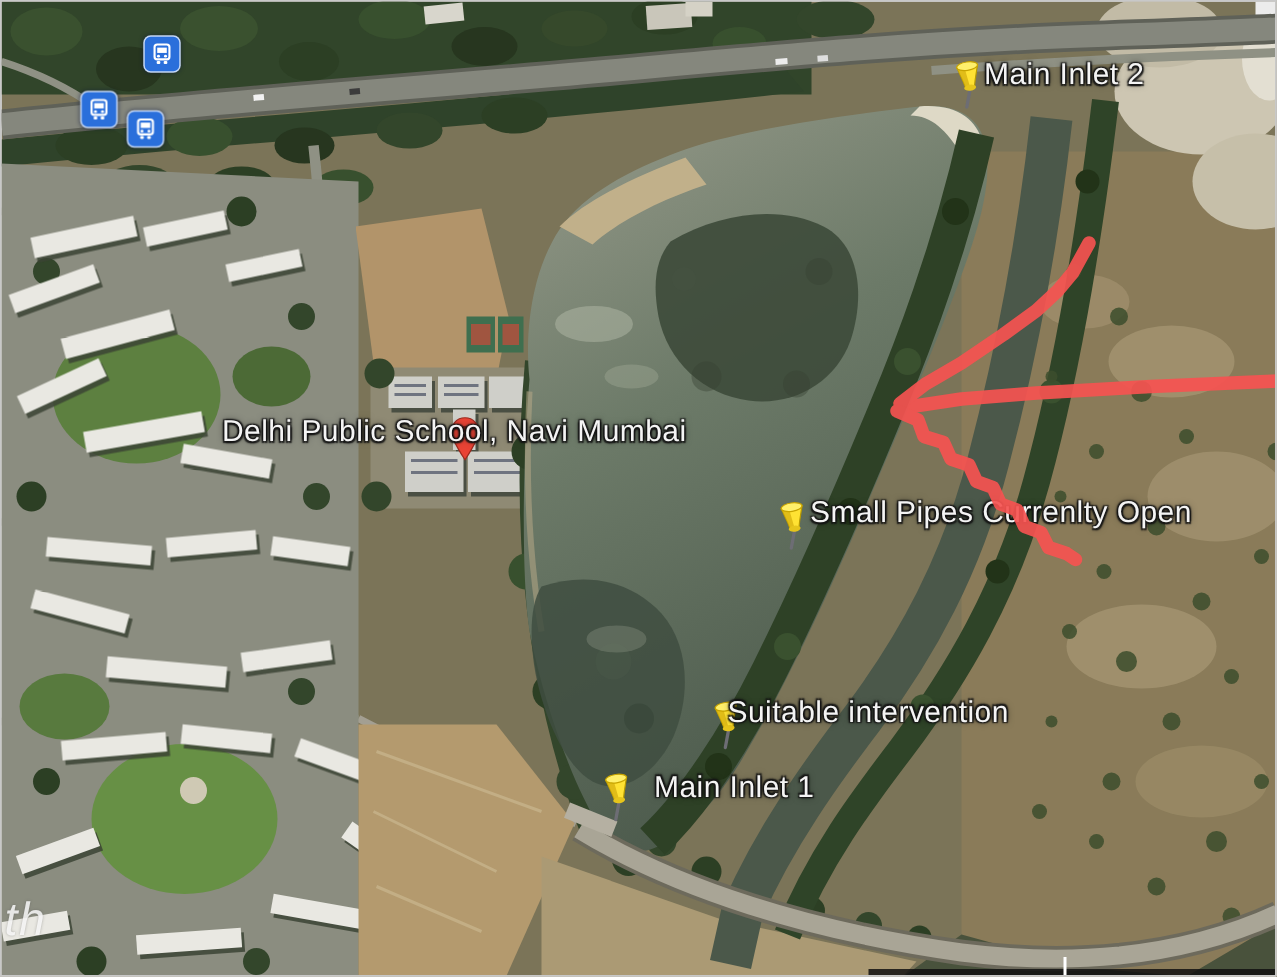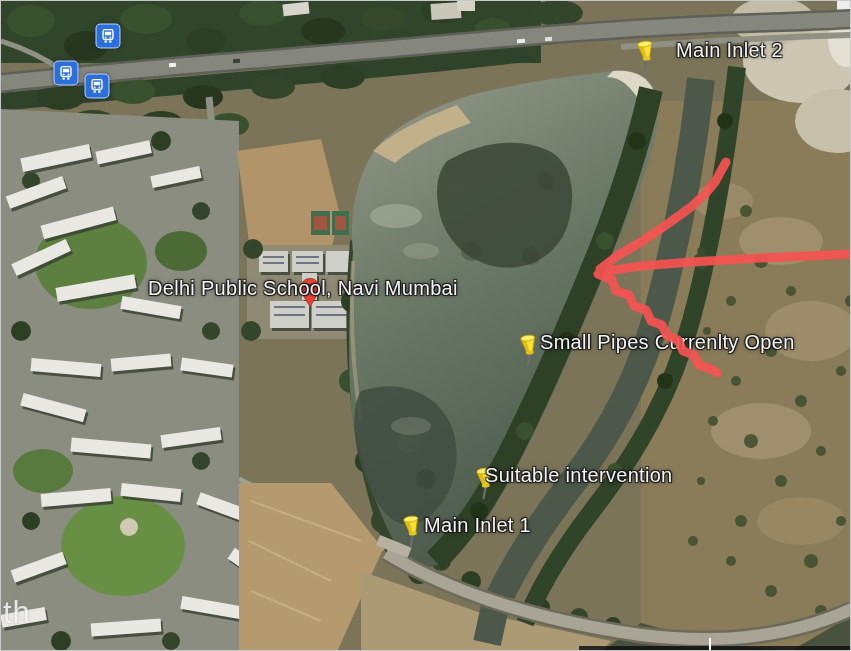--- a/index.html
+++ b/index.html
@@ -19,21 +19,21 @@
     text-shadow:-1px -1px 1px rgba(20,20,20,.95),1px -1px 1px rgba(20,20,20,.95),
                 -1px 1px 1px rgba(20,20,20,.95),1px 1px 1px rgba(20,20,20,.95),
                 0 0 5px rgba(0,0,0,.6);
   }
   .transit{position:absolute;z-index:4;width:23px;height:23px;transform:translate(-50%,-50%);
     border-radius:5px;border:1px solid rgba(235,242,255,.8);
     box-shadow:0 0 3px rgba(10,20,60,.5);display:flex;align-items:center;justify-content:center;}
   .watermark{
     position:absolute;left:2px;top:594px;z-index:7;
     font-size:31px;font-weight:500;color:rgba(255,255,255,.82);
-    text-shadow:0 0 2px rgba(80,80,80,.4);letter-spacing:1px;
+    text-shadow:0 0 2px rgba(80,80,80,.4);letter-spacing:1px;font-style:italic;
   }
   .bottom-bar{position:absolute;left:578px;top:645px;width:273px;height:6px;
     background:rgba(16,16,16,.85);z-index:9;}
   .scale-tick{position:absolute;left:708px;top:637px;width:2px;height:14px;
     background:#ffffff;z-index:10;}
 </style>
 </head>
 <body>
 
 <div class="stage">
@@ -329,21 +329,21 @@
 <div class="marker" style="left: 645px; top: 51px;">
       <svg class="pin-glyph" viewBox="0 0 26 34">
         <g transform="rotate(-8 13 14)">
           <path d="M13,20 L9,32" stroke="#6d6d74" stroke-width="2.2" stroke-linecap="round"></path>
           <path d="M6,5 L20,5 L17,15 L16,19 L10,19 L9,15 Z" fill="#ffe233" stroke="#b89a00" stroke-width="0.8"></path>
           <path d="M6,5 L9,15 L10,19 L13,19 L11,5 Z" fill="#d9b411" opacity=".8"></path>
           <ellipse cx="13" cy="5" rx="7" ry="2.8" fill="#fff06b" stroke="#c8a400" stroke-width="0.8"></ellipse>
           <ellipse cx="13" cy="19.5" rx="4" ry="2" fill="#e6c51b"></ellipse>
         </g>
       </svg>
-      <span class="map-label" style="left: 10px; top: -15px; margin-left: 20px;">Main Inlet 2</span>
+      <span class="map-label" style="left: 10px; top: -15px;">Main Inlet 2</span>
     </div>
     <div class="marker" style="left: 528px; top: 345px;">
       <svg class="pin-glyph" viewBox="0 0 26 34">
         <g transform="rotate(-8 13 14)">
           <path d="M13,20 L9,32" stroke="#6d6d74" stroke-width="2.2" stroke-linecap="round"></path>
           <path d="M6,5 L20,5 L17,15 L16,19 L10,19 L9,15 Z" fill="#ffe233" stroke="#b89a00" stroke-width="0.8"></path>
           <path d="M6,5 L9,15 L10,19 L13,19 L11,5 Z" fill="#d9b411" opacity=".8"></path>
           <ellipse cx="13" cy="5" rx="7" ry="2.8" fill="#fff06b" stroke="#c8a400" stroke-width="0.8"></ellipse>
           <ellipse cx="13" cy="19.5" rx="4" ry="2" fill="#e6c51b"></ellipse>
         </g>
@@ -365,21 +365,21 @@
     <div class="marker" style="left: 411px; top: 526px;">
       <svg class="pin-glyph" viewBox="0 0 26 34">
         <g transform="rotate(-8 13 14)">
           <path d="M13,20 L9,32" stroke="#6d6d74" stroke-width="2.2" stroke-linecap="round"></path>
           <path d="M6,5 L20,5 L17,15 L16,19 L10,19 L9,15 Z" fill="#ffe233" stroke="#b89a00" stroke-width="0.8"></path>
           <path d="M6,5 L9,15 L10,19 L13,19 L11,5 Z" fill="#d9b411" opacity=".8"></path>
           <ellipse cx="13" cy="5" rx="7" ry="2.8" fill="#fff06b" stroke="#c8a400" stroke-width="0.8"></ellipse>
           <ellipse cx="13" cy="19.5" rx="4" ry="2" fill="#e6c51b"></ellipse>
         </g>
       </svg>
-      <span class="map-label" style="left: 12px; top: -15px;">Main Inlet 1</span>
+      <span class="map-label" style="left: 24px; top: -15px;">Main Inlet 1</span>
     </div>
     <div class="marker" style="left: 309px; top: 292px;">
       <svg class="red-pin-glyph" viewBox="0 0 24 31">
         <path d="M12,1.5 C6.2,1.5 3,6 3,10.8 C3,16.4 12,29.5 12,29.5 C12,29.5 21,16.4 21,10.8 C21,6 17.8,1.5 12,1.5 Z" fill="#e94335" stroke="#9c2b1f" stroke-width="0.8"></path>
         <circle cx="12" cy="10.5" r="3.6" fill="#8c2016"></circle>
       </svg>
       <span class="map-label" style="left: -162px; top: -18px;">Delhi Public School, Navi Mumbai</span>
     </div>
     <div class="transit" style="left: 107px; top: 35px; background: rgb(42, 111, 219);">
       <svg width="17" height="17" viewBox="0 0 24 24">

